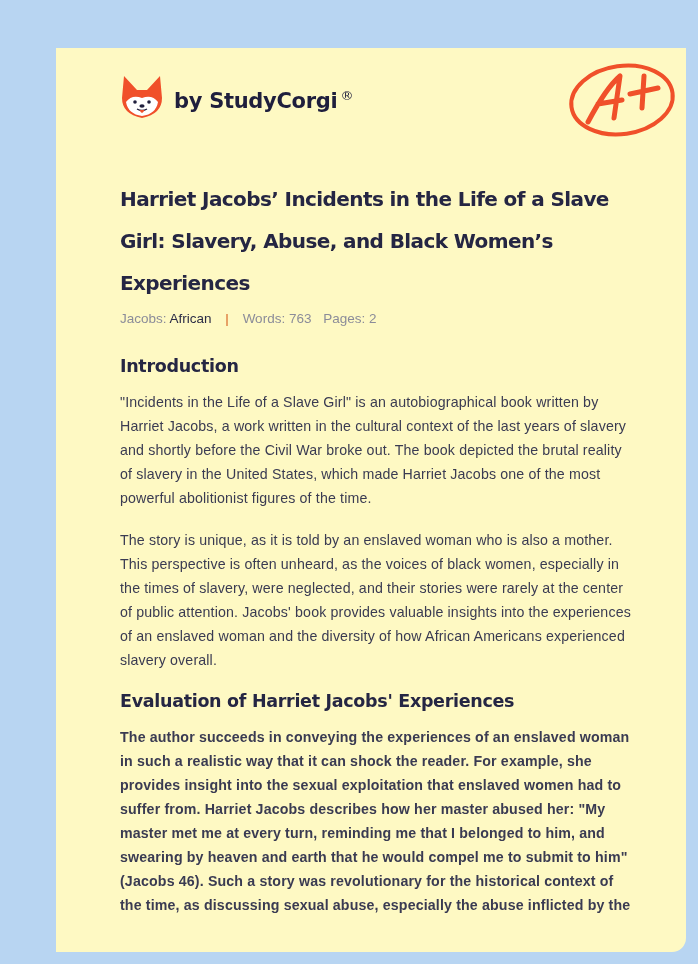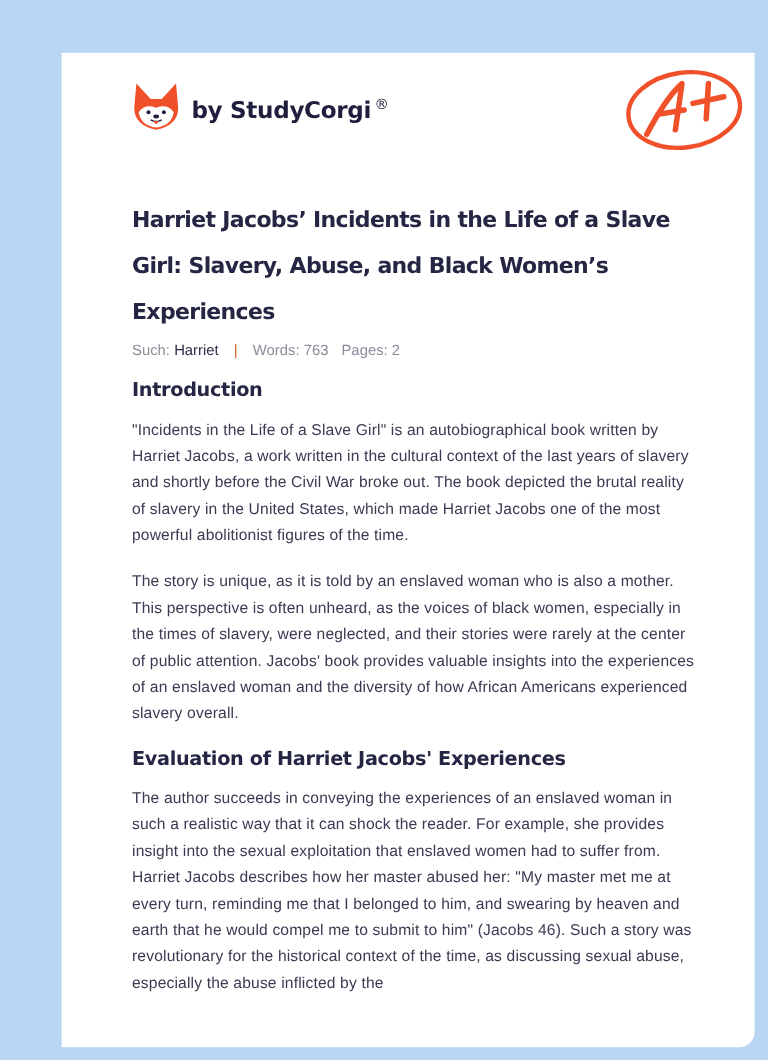--- a/index.html
+++ b/index.html
@@ -5,21 +5,21 @@
   html, body { margin: 0; padding: 0; }
   body {
     width: 698px; height: 964px; overflow: hidden;
     background: #b8d5f2;
     font-family: "Liberation Sans", "DejaVu Sans", sans-serif;
     position: relative;
   }
   .card {
     position: absolute; left: 56px; top: 48px;
     width: 630px; height: 904px;
-    background: #ffffff;
+    background: #fef9c3;
     border-radius: 0 0 14px 0;
     overflow: hidden;
   }
   .header { position: absolute; left: 64px; top: 26px; width: 530px; height: 80px; }
   .logo { position: absolute; left: 0; top: 0; display: flex; align-items: center; }
   .corgi { width: 44px; height: 46px; }
   .brand {
     margin-left: 10px; margin-top: 6px;
     font-family: "DejaVu Sans", sans-serif;
     font-weight: bold; font-size: 21px; color: #1f1f3d; letter-spacing: -0.3px;
@@ -32,33 +32,33 @@
     font-weight: bold; font-size: 20px; line-height: 42px; color: #252643;
     letter-spacing: -0.6px; margin: 0;
   }
   .meta {
     position: absolute; left: 64px; top: 263px;
     font-size: 13.5px; color: #8b8c99;
   }
   .meta .topic-val { color: #2b2c45; font-weight: normal; }
   .meta .sep { color: #d5601f; margin: 0 10px; }
   .meta .pages { margin-left: 8px; }
-  .content { position: absolute; left: 64px; top: 294px; width: 515px; }
+  .content { position: absolute; left: 64px; top: 305px; width: 515px; }
   .content h2 {
     font-family: "DejaVu Sans", sans-serif;
     font-weight: bold; font-size: 17.5px; color: #252643; margin: 0; letter-spacing: -0.3px;
   }
   .content p {
     font-size: 14.2px; line-height: 24px; color: #3a3b52; margin: 0; letter-spacing: 0.15px;
   }
   .h-intro { margin-top: 0 !important; height: 26px; line-height: 26px; }
   .p1 { margin-top: 11px !important; }
   .p2 { margin-top: 18px !important; }
   .h-eval { margin-top: 16px !important; height: 26px; line-height: 26px; }
-  .p3 { margin-top: 11px !important; }
+  .p3 { margin-top: 11px !important; font-weight: bold; }
 </style>
 </head>
 <body>
 
 <div class="card">
 
   <div class="header">
     <div class="logo">
       <svg class="corgi" viewBox="0 0 44 46">
         <path d="M4 2 L17 16 L27 16 L40 2 L42 24 Q42 40 22 44 Q2 40 2 24 Z" fill="#f0502a"></path>
@@ -75,22 +75,22 @@
     <svg class="grade" viewBox="0 0 112 80">
       <ellipse cx="56" cy="40" rx="51" ry="34" fill="none" stroke="#f0502a" stroke-width="4" transform="rotate(-8 56 40)"></ellipse>
       <path d="M22 62 Q40 28 54 16 L48 58 M32 44 L56 40" fill="none" stroke="#f0502a" stroke-width="5" stroke-linecap="round" stroke-linejoin="round"></path>
       <path d="M64 34 L92 28 M78 16 L76 48" fill="none" stroke="#f0502a" stroke-width="5" stroke-linecap="round"></path>
     </svg>
   </div>
 
   <h1 class="title">Harriet Jacobs’ Incidents in the Life of a Slave Girl: Slavery, Abuse, and Black Women’s Experiences</h1>
 
   <div class="meta">
-    <span>Such:</span>
-    <span class="topic-val">Harriet</span>
+    <span>Jacobs:</span>
+    <span class="topic-val">African</span>
     <span class="sep">|</span>
     <span>Words: 763</span>
     <span class="pages">Pages: 2</span>
   </div>
 
   <div class="content">
     <h2 class="h-intro">Introduction</h2>
     <p class="p1">"Incidents in the Life of a Slave Girl" is an autobiographical book written by Harriet Jacobs, a work written in the cultural context of the last years of slavery and shortly before the Civil War broke out. The book depicted the brutal reality of slavery in the United States, which made Harriet Jacobs one of the most powerful abolitionist figures of the time.</p>
     <p class="p2">The story is unique, as it is told by an enslaved woman who is also a mother. This perspective is often unheard, as the voices of black women, especially in the times of slavery, were neglected, and their stories were rarely at the center of public attention. Jacobs' book provides valuable insights into the experiences of an enslaved woman and the diversity of how African Americans experienced slavery overall.</p>
     <h2 class="h-eval">Evaluation of Harriet Jacobs' Experiences</h2>

